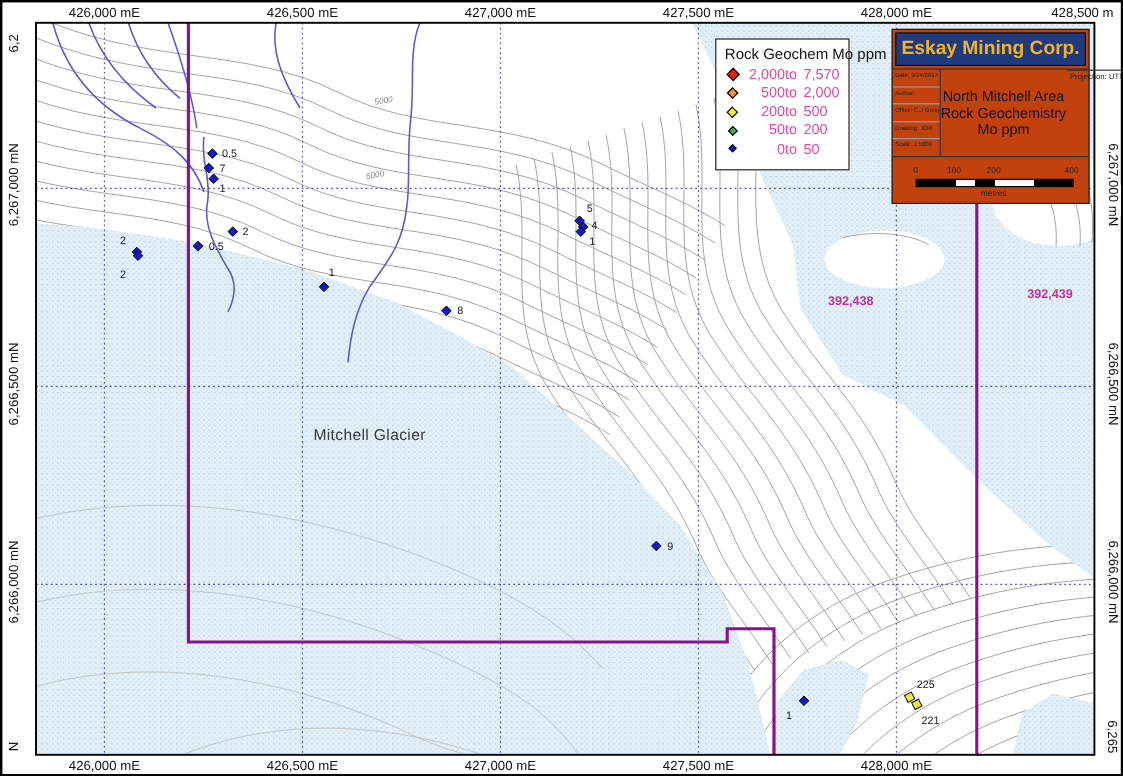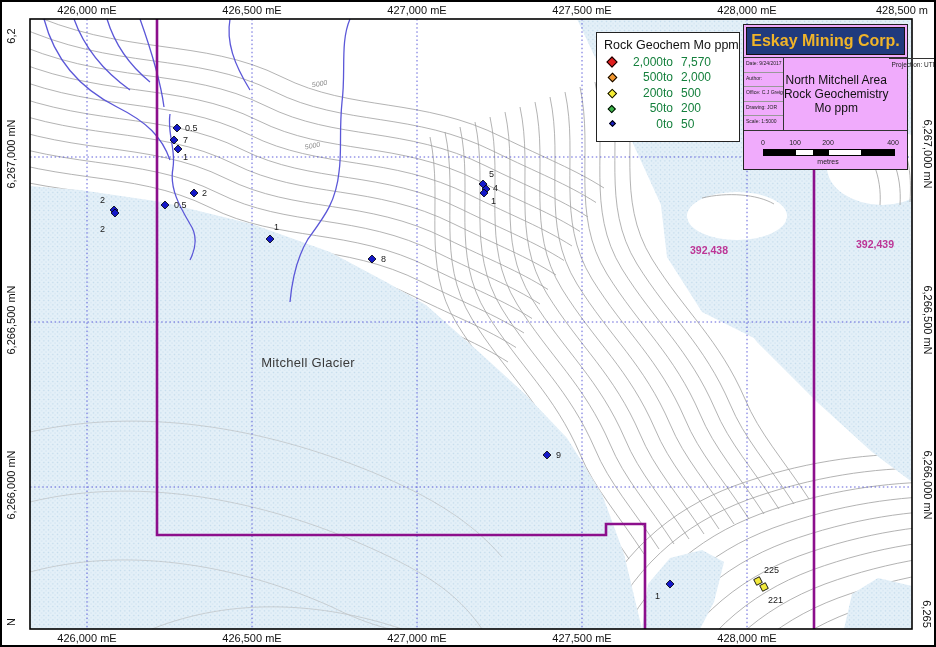--- a/index.html
+++ b/index.html
@@ -6,35 +6,35 @@
   #canvas{
     position:relative;width:936px;height:647px;box-sizing:border-box;
     background:#ffffff;border:2.5px solid #000;overflow:hidden;
     font-family:"Liberation Sans", sans-serif;
   }
   #map-svg{position:absolute;left:0;top:0;}
   svg text{font-family:"Liberation Sans", sans-serif;}
 
   
   #legend{
-    position:absolute;left:594px;top:30px;width:144px;height:110px;
+    position:absolute;left:594px;top:30px;width:112px;height:110px;
     background:#fff;border:1.5px solid #222;box-sizing:border-box;z-index:5;
   }
   #legend .lg-title{font-size:12.5px;color:#111;padding:5px 0 2px 7px;white-space:nowrap;}
-  .lg-row{display:flex;align-items:center;height:15.5px;padding-left:6px;font-size:12px;color:#15803d;}
+  .lg-row{display:flex;align-items:center;height:15.5px;padding-left:6px;font-size:12px;color:#ec4899;}
   .lg-sym{width:18px;display:flex;justify-content:center;align-items:center;}
   .lg-diamond{display:block;border:1px solid #000;transform:rotate(45deg);box-sizing:border-box;}
   .lg-n1{width:42px;text-align:right;}
   .lg-to{width:18px;text-align:left;}
   .lg-n2{width:44px;}
 
   
   #titleblock{
     position:absolute;left:741px;top:22px;width:165px;height:146px;
-    background:#f0abfc;border:1.2px solid #222;box-sizing:border-box;z-index:5;
+    background:#c2410c;border:1.2px solid #222;box-sizing:border-box;z-index:5;
     display:flex;flex-direction:column;
   }
   #tb-header{
     margin:2px;height:26px;background:#203a7d;border:1px solid #111;
     display:flex;align-items:center;justify-content:center;
   }
   #tb-header .company{color:#f0b429;font-weight:bold;font-size:16px;white-space:nowrap;}
   #tb-body{display:flex;border-top:1px solid #333;border-bottom:1px solid #333;height:72px;}
   #tb-info{width:47px;border-right:1px solid #333;display:flex;flex-direction:column;}
   .tb-cell{

